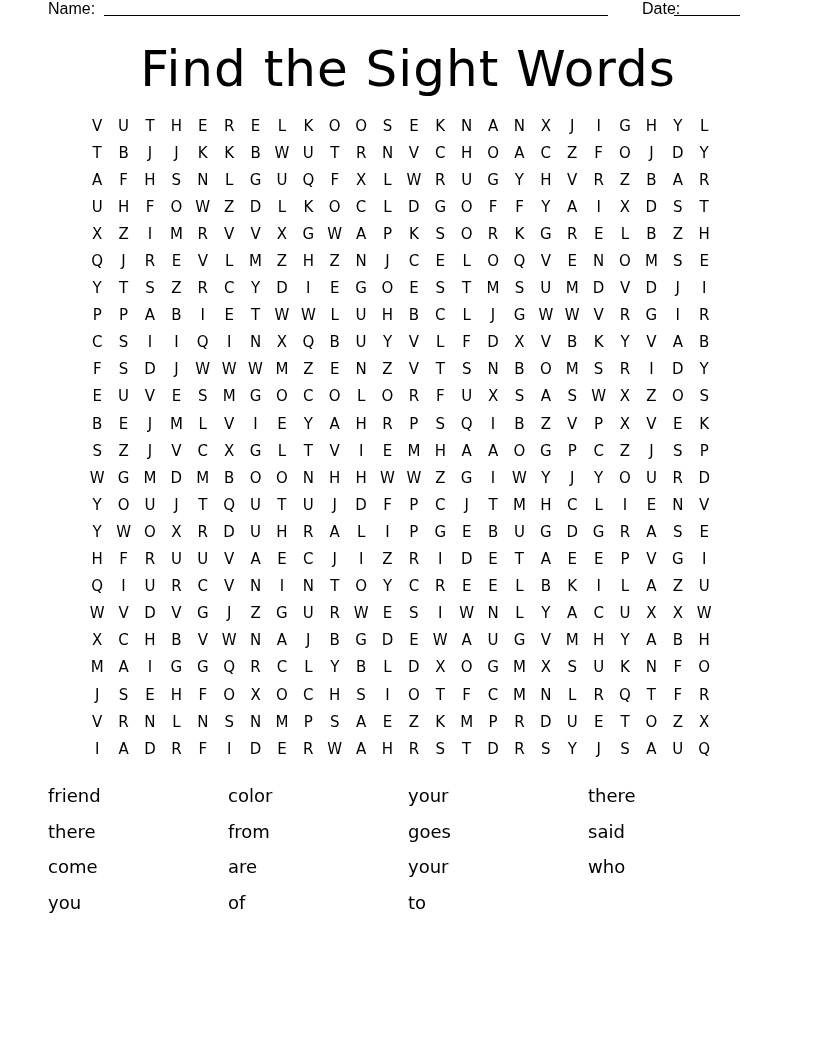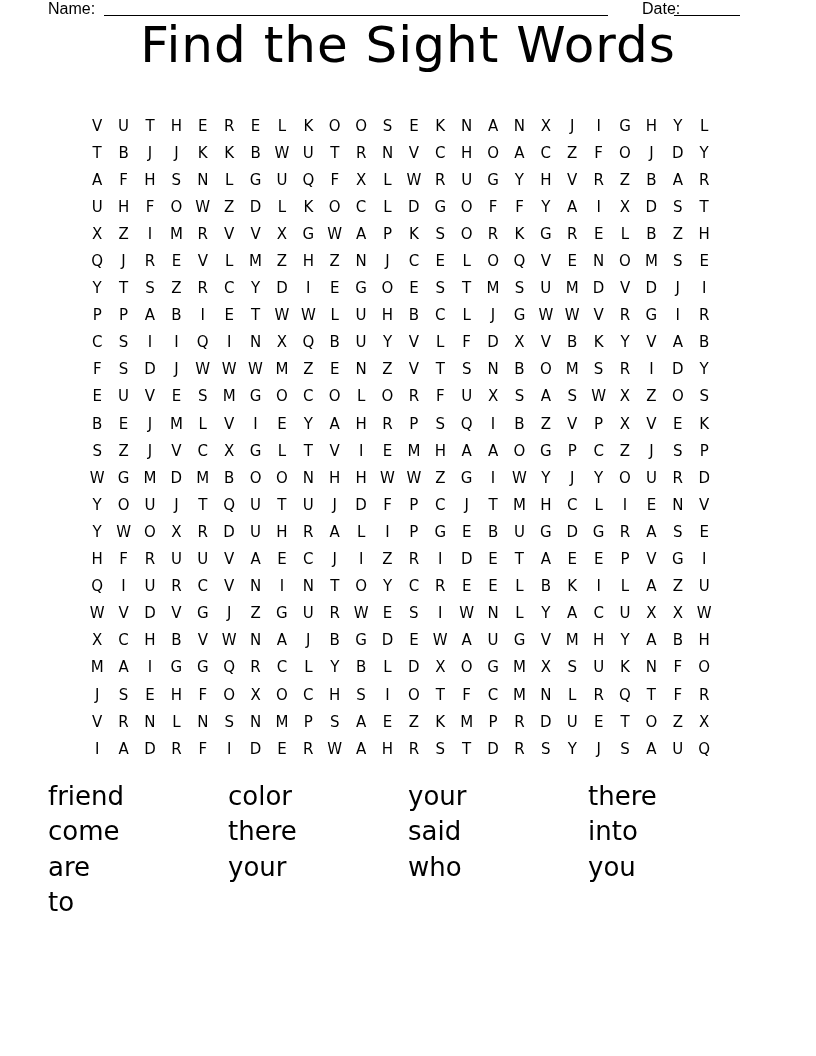--- a/index.html
+++ b/index.html
@@ -9,36 +9,36 @@
     }
     .header-line {
       position: absolute; top: 0; left: 0; width: 816px; height: 20px;
       font-family: "Liberation Sans", sans-serif; font-size: 16px;
     }
     .name-label { position: absolute; left: 48px; top: 0px; }
     .name-line { position: absolute; left: 104px; top: 15px; width: 504px; border-bottom: 1px solid #000; }
     .date-label { position: absolute; left: 642px; top: 0px; }
     .date-line { position: absolute; left: 674px; top: 15px; width: 66px; border-bottom: 1px solid #000; }
     .title {
-      position: absolute; top: 16px; left: 0; width: 816px; text-align: center;
+      position: absolute; top: 40px; left: 0; width: 816px; text-align: center;
       font-family: "DejaVu Sans", sans-serif; font-size: 50px; letter-spacing: 1px;
       font-weight: normal;
     }
     .grid {
       position: absolute; left: 84px; top: 112px;
       display: grid; grid-template-columns: repeat(24, 26.4px);
       grid-auto-rows: 27.1px;
       font-family: "DejaVu Sans", sans-serif; font-size: 15px;
     }
     .cell { display: flex; align-items: center; justify-content: center; }
     .words {
       position: absolute; left: 48px; top: 778px;
       display: grid; grid-template-columns: repeat(4, 180px);
       grid-auto-rows: 35.5px;
-      font-family: "DejaVu Sans", sans-serif; font-size: 26px;
+      font-family: "DejaVu Sans", sans-serif; font-size: 18px;
     }
     .word { display: flex; align-items: center; }
   </style>
 </head>
 <body>
 
 <div class="header-line">
   <span class="name-label">Name:</span>
   <span class="name-line"></span>
   <span class="date-label">Date:</span>
@@ -624,22 +624,24 @@
     <span class="cell">A</span>
     <span class="cell">U</span>
     <span class="cell">Q</span>
   </div>
 
 <div class="words" id="words">
     <span class="word">friend</span>
     <span class="word">color</span>
     <span class="word">your</span>
     <span class="word">there</span>
+    <span class="word">there</span>
+    <span class="word">from</span>
+    <span class="word">goes</span>
+    <span class="word">said</span>
     <span class="word">come</span>
-    <span class="word">there</span>
-    <span class="word">said</span>
-    <span class="word">into</span>
     <span class="word">are</span>
     <span class="word">your</span>
     <span class="word">who</span>
     <span class="word">you</span>
+    <span class="word">of</span>
     <span class="word">to</span>
   </div>
 
 </body></html>

